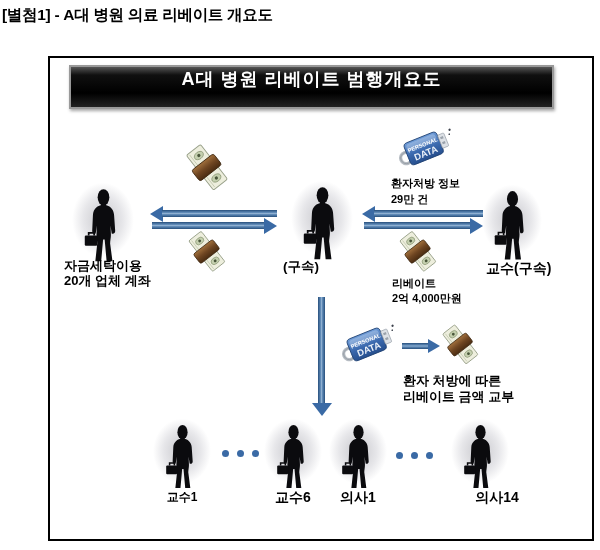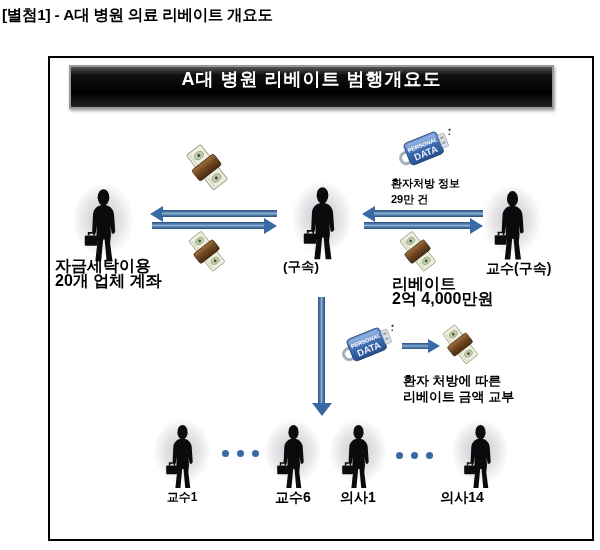--- a/index.html
+++ b/index.html
@@ -111,21 +111,21 @@
         <use href="#sym-person"></use>
       </svg>
   </div>
   <div class="abs fig" style="left:480px; top:184px; width:64px; height:80px;">
     <span class="fig-bg"></span>
     <svg width="45" height="74">
         <use href="#sym-person"></use>
       </svg>
   </div>
 
-  <div class="abs lbl" style="left:55px; top:258px; font-size:16px; line-height:15px;">
+  <div class="abs lbl" style="left:64px; top:258px; font-size:13px; line-height:15px;">
     <div>자금세탁이용</div>
     <div>20개 업체 계좌</div>
   </div>
   <div class="abs lbl" style="left:283px; top:259px; font-size:13.5px; line-height:16px;">
     <div>(구속)</div>
   </div>
   <div class="abs lbl" style="left:486px; top:260px; font-size:14px;">교수(구속)</div>
 
   <svg class="abs" style="left:180px; top:142px;" width="52" height="52">
       <use href="#sym-money"></use>
@@ -145,21 +145,21 @@
     <div>환자처방 정보</div>
     <div>29만 건</div>
   </div>
   <div class="abs head head-left" style="left:362px; top:205.5px;"></div>
   <div class="abs arrow-body" style="left:374px; top:210px; width:109px; height:7px;"></div>
   <div class="abs arrow-body" style="left:364px; top:222px; width:106px; height:7px;"></div>
   <div class="abs head head-right" style="left:470px; top:217.5px;"></div>
   <svg class="abs" style="left:394px; top:229px;" width="46" height="46">
       <use href="#sym-money"></use>
     </svg>
-  <div class="abs lbl" style="left:392px; top:276px; font-size:16px; line-height:15px;">
+  <div class="abs lbl" style="left:392px; top:276px; font-size:11px; line-height:15px;">
     <div>리베이트</div>
     <div>2억 4,000만원</div>
   </div>
 
   <div class="abs arrow-body vert" style="left:318px; top:297px; width:7px; height:106px;"></div>
   <div class="abs head head-down" style="left:311.5px; top:403px;"></div>
 
   <svg class="abs" style="left:336px; top:324px;" width="64" height="42">
       <use href="#sym-usb"></use>
     </svg>
@@ -201,15 +201,15 @@
   <div class="abs dot" style="left:222px; top:450px;"></div>
   <div class="abs dot" style="left:237px; top:450px;"></div>
   <div class="abs dot" style="left:252px; top:450px;"></div>
   <div class="abs dot" style="left:396px; top:452px;"></div>
   <div class="abs dot" style="left:411px; top:452px;"></div>
   <div class="abs dot" style="left:426px; top:452px;"></div>
 
   <div class="abs lbl" style="left:147px; top:489px; width:70px; text-align:center; font-size:12px;">교수1</div>
   <div class="abs lbl" style="left:258px; top:489px; width:70px; text-align:center; font-size:14px;">교수6</div>
   <div class="abs lbl" style="left:323px; top:489px; width:70px; text-align:center; font-size:14px;">의사1</div>
-  <div class="abs lbl" style="left:427px; top:489px; width:70px; text-align:center; font-size:14px;">의사14</div>
+  <div class="abs lbl" style="left:462px; top:489px; width:70px; text-align:center; font-size:14px;">의사14</div>
 
 </div>
 
 </body></html>

